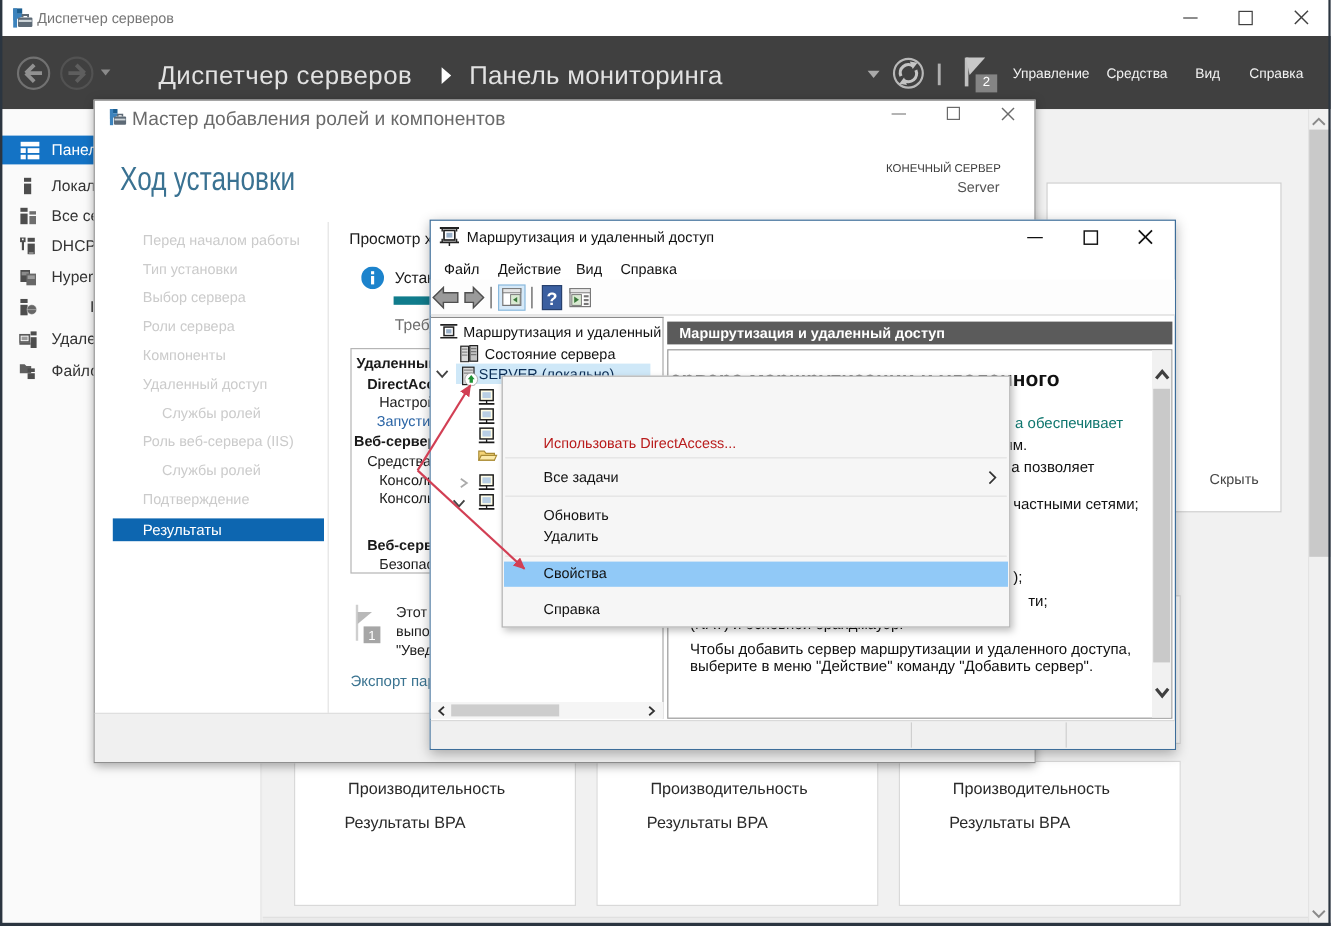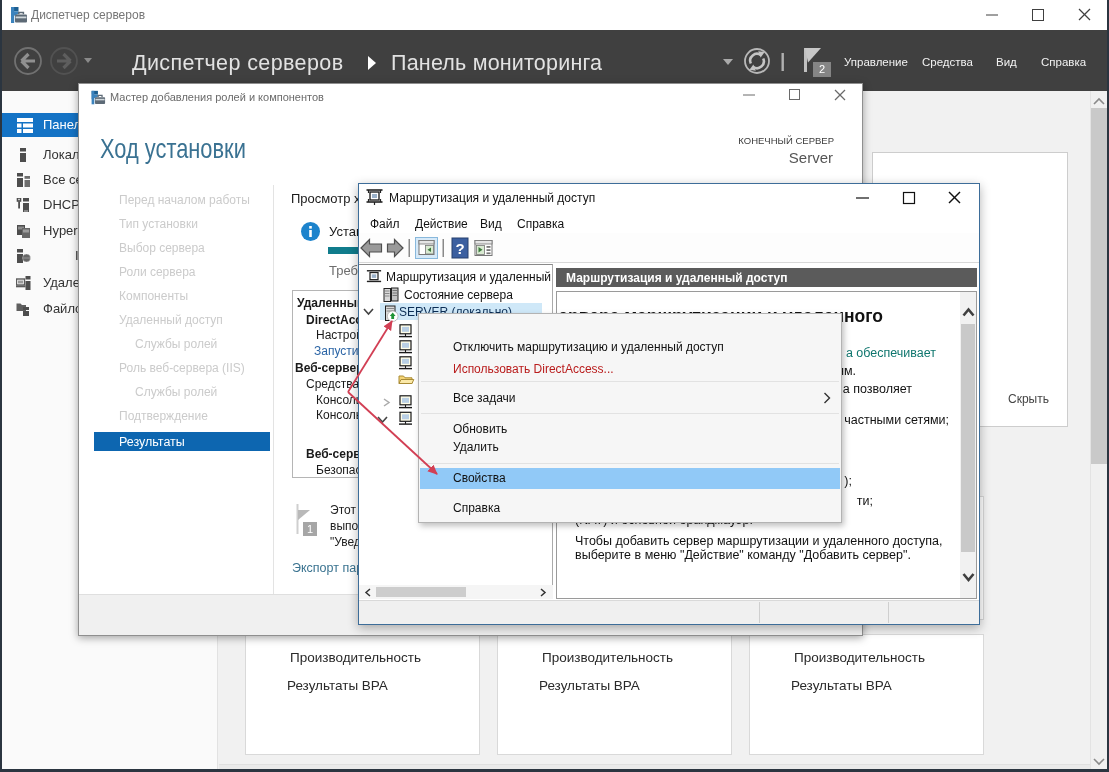--- a/index.html
+++ b/index.html
@@ -153,31 +153,31 @@
 
 <div class="abs" style="left:78px;top:83px;width:785px;height:553px;background:#ffffff;border:1px solid #8f8f8f;box-shadow:0 2px 8px rgba(0,0,0,0.35);"></div>
 <svg class="abs" style="left:89px;top:90px;" width="17" height="16" viewBox="0 0 20 19">
   <rect x="3" y="1" width="7.5" height="4.5" fill="#1c5e90"></rect>
   <path d="M3 5.5 L10.5 5.5 L10.5 8 L3 11 Z" fill="#3c83bd"></path>
   <rect x="3" y="1" width="3.2" height="16" fill="#3c83bd"></rect>
   <path d="M10.8 8.3 v-1.8 h4.6 v1.8" fill="none" stroke="#5d6a76" stroke-width="1.5"></path>
   <rect x="7" y="8.5" width="12" height="8" rx="1" fill="#5d6a76"></rect>
   <rect x="7.6" y="10.5" width="10.8" height="1.8" fill="#cfd6da"></rect>
 </svg>
-<div class="abs nw" style="left:110px;top:91px;font-size:11px;color:#6a6a6a;text-align:center;">Мастер добавления ролей и компонентов</div>
+<div class="abs nw" style="left:110px;top:91px;font-size:16px;color:#6a6a6a;text-align:center;">Мастер добавления ролей и компонентов</div>
 <svg class="abs" style="left:735px;top:83px;" width="120" height="24" viewBox="0 0 120 24">
   <line x1="8" y1="12" x2="20" y2="12" stroke="#6a6a6a" stroke-width="1"></line>
   <rect x="54.5" y="6.5" width="10" height="10" fill="none" stroke="#6a6a6a" stroke-width="1"></rect>
   <line x1="100" y1="7" x2="110" y2="17" stroke="#6a6a6a" stroke-width="1.2"></line>
   <line x1="110" y1="7" x2="100" y2="17" stroke="#6a6a6a" stroke-width="1.2"></line>
 </svg>
 
 <div class="abs nw" style="left:100px;top:133px;font-size:28px;color:#3a7292;transform:scaleX(0.78);transform-origin:left;">Ход установки</div>
 <div class="abs nw" style="right:275px;top:135px;font-size:9.5px;color:#3c3c3c;">КОНЕЧНЫЙ СЕРВЕР</div>
-<div class="abs nw" style="right:276px;top:149px;font-size:15px;color:#555;">Server</div>
+<div class="abs nw" style="right:276px;top:149px;font-size:12px;color:#555;">Server</div>
 
 <div id="wiznav">
       <div class="abs nw" style="left:119px;top:193px;font-size:12px;color:#cbcbcb;">Перед началом работы</div>
       <div class="abs nw" style="left:119px;top:217px;font-size:12px;color:#cbcbcb;">Тип установки</div>
       <div class="abs nw" style="left:119px;top:241px;font-size:12px;color:#cbcbcb;">Выбор сервера</div>
       <div class="abs nw" style="left:119px;top:265px;font-size:12px;color:#cbcbcb;">Роли сервера</div>
       <div class="abs nw" style="left:119px;top:289px;font-size:12px;color:#cbcbcb;">Компоненты</div>
       <div class="abs nw" style="left:119px;top:313px;font-size:12px;color:#cbcbcb;">Удаленный доступ</div>
       <div class="abs nw" style="left:135px;top:337px;font-size:12px;color:#cbcbcb;">Службы ролей</div>
       <div class="abs nw" style="left:119px;top:361px;font-size:12px;color:#cbcbcb;text-align:right;">Роль веб-сервера (IIS)</div>
@@ -358,21 +358,20 @@
 <div class="abs" style="left:961px;top:324px;width:14px;height:228px;background:#c9c9c9;"></div>
 <svg class="abs" style="left:962px;top:571px;" width="13" height="12" viewBox="0 0 13 12">
       <path d="M 1.5 3 L 6.5 9 L 11.5 3" stroke="#3f3f3f" stroke-width="2.6" fill="none"></path>
     </svg>
 
 <div class="abs" style="left:359px;top:600px;width:620px;height:24px;background:#f0f0f0;border-top:1px solid #d9d9d9;"></div>
 <div class="abs" style="left:759px;top:602px;width:1px;height:21px;background:#cfcfcf;"></div>
 <div class="abs" style="left:888px;top:602px;width:1px;height:21px;background:#cfcfcf;"></div>
 
 <div class="abs" style="left:418px;top:313px;width:424px;height:210px;background:#f6f6f6;border:1px solid #b3b3b3;box-shadow:2px 3px 6px rgba(0,0,0,0.25);"></div>
-<div class="abs nw" style="left:453px;top:340px;font-size:12px;color:#111;">Отключить маршрутизацию и удаленный доступ</div>
 <div class="abs nw" style="left:453px;top:362px;font-size:12px;color:#b91c1c;">Использовать DirectAccess...</div>
 <div class="abs" style="left:421px;top:381px;width:418px;height:1px;background:#e2e2e2;"></div>
 <div class="abs nw" style="left:453px;top:391px;font-size:12px;color:#111;">Все задачи</div>
 <svg class="abs" style="left:823px;top:392px;" width="8" height="12" viewBox="0 0 8 12">
       <path d="M 1.5 1 L 6.5 6 L 1.5 11" stroke="#333" stroke-width="1.4" fill="none"></path>
     </svg>
 <div class="abs" style="left:421px;top:413px;width:418px;height:1px;background:#e2e2e2;"></div>
 <div class="abs nw" style="left:453px;top:421px;font-size:12px;color:#111;margin-top:19px;">Удалить</div>
 <div class="abs nw" style="left:453px;top:422px;font-size:12px;color:#111;">Обновить</div>
 <div class="abs" style="left:421px;top:463px;width:418px;height:1px;background:#e2e2e2;"></div>

